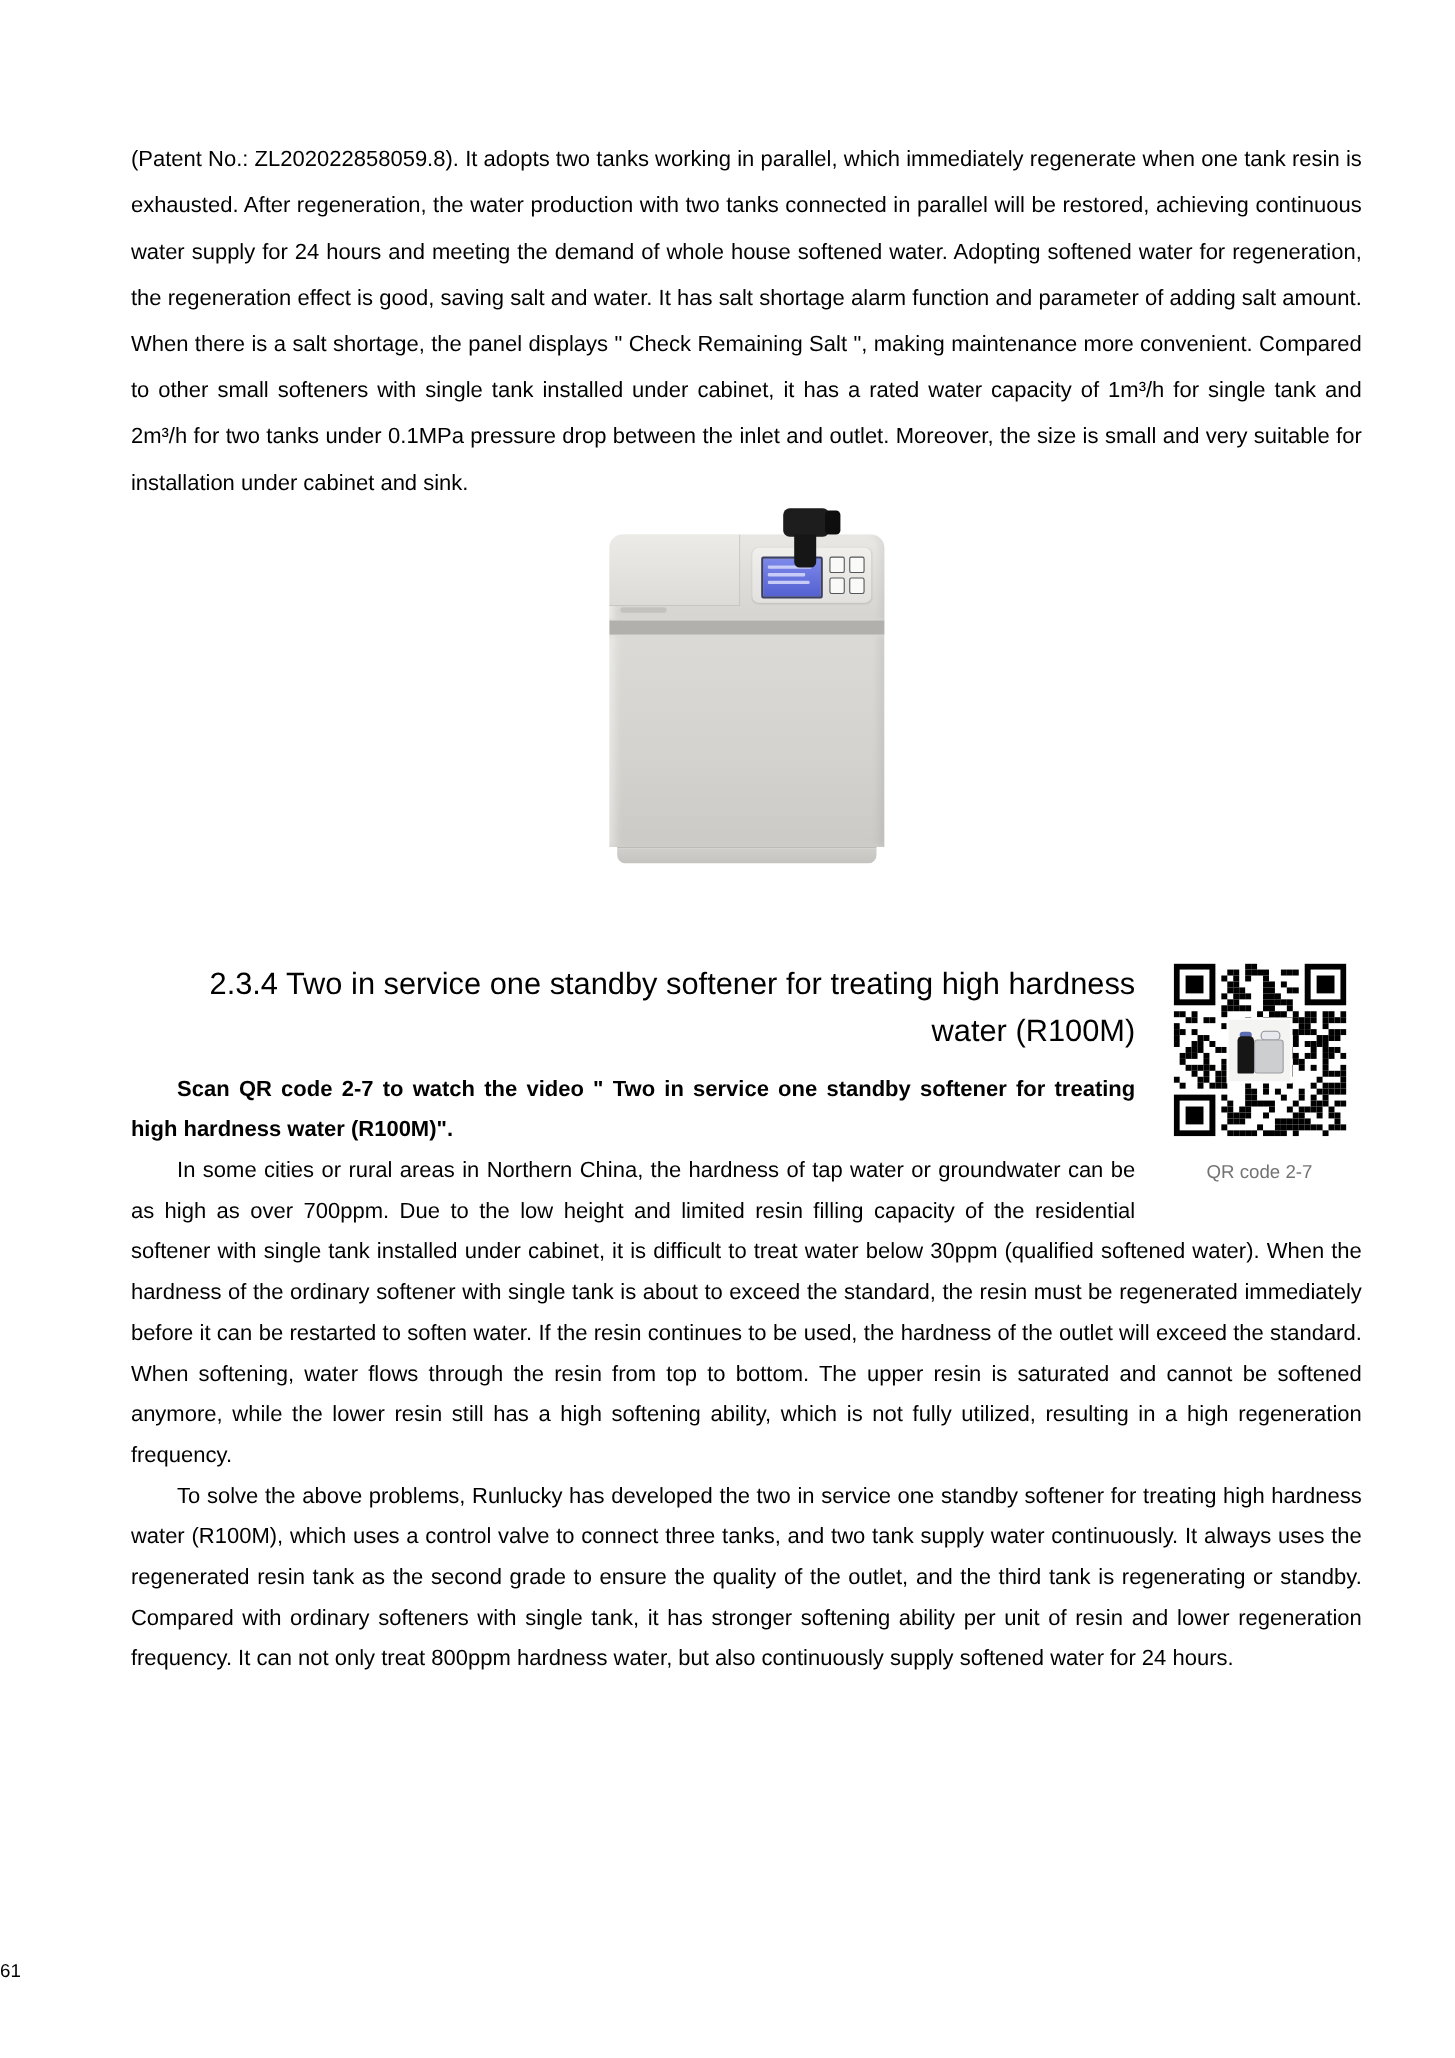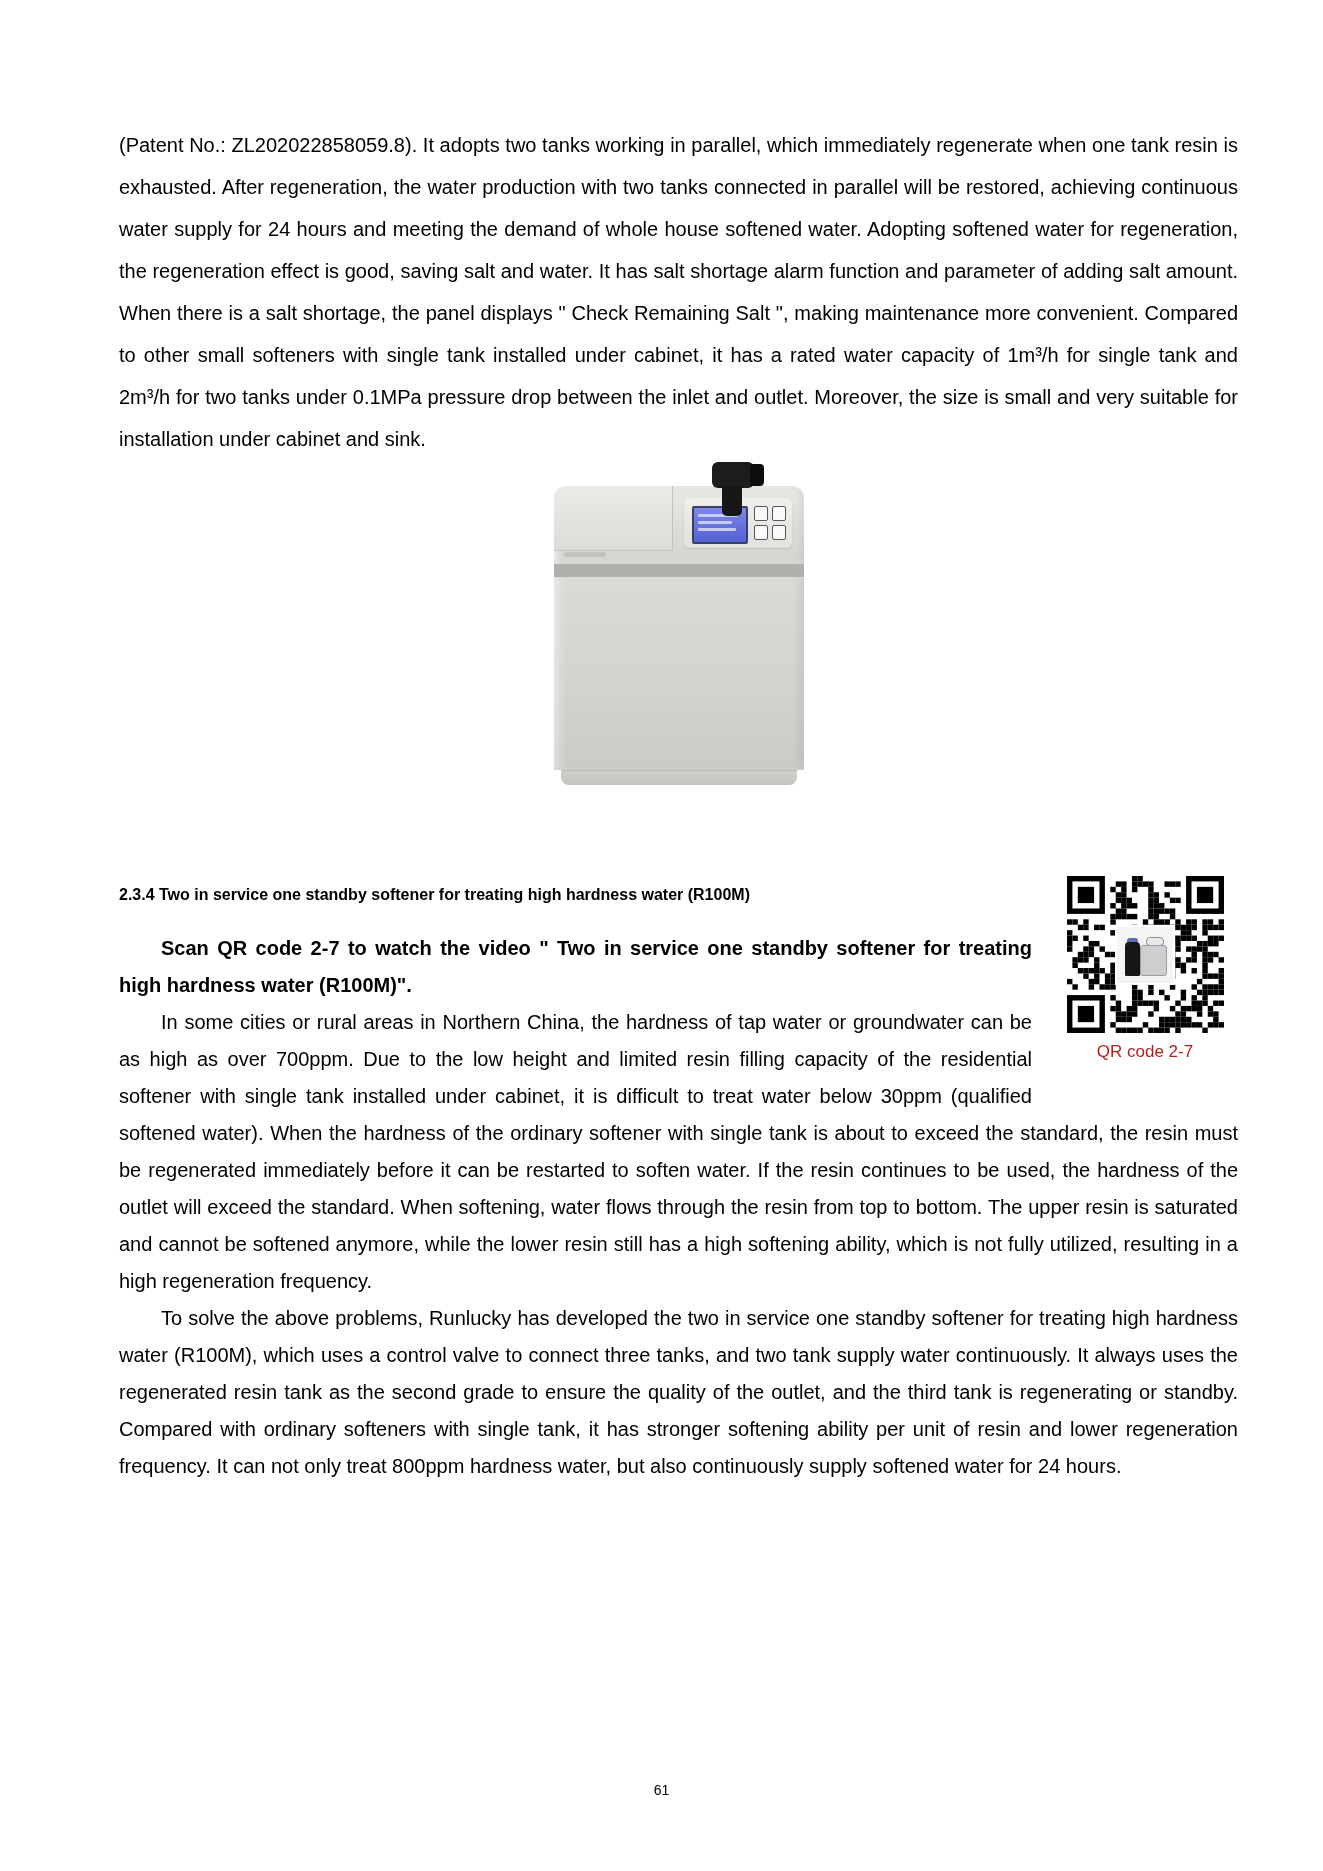--- a/index.html
+++ b/index.html
@@ -38,33 +38,33 @@
     background:linear-gradient(180deg,#dbdad6 0%,#d3d2ce 60%,#cbcac6 100%);
     box-shadow:inset -5px 0 8px rgba(0,0,0,.07), inset 5px 0 8px rgba(255,255,255,.45);z-index:1;}
   .dev-base{position:absolute;left:7px;top:284px;width:236px;height:14px;border-radius:0 0 8px 8px;
     background:linear-gradient(180deg,#d0cfcb,#c4c3bf);border-top:1px solid #bcbbb7;z-index:1;}
 
   .caption{margin-top:32px;font-size:20px;text-align:center;}
 
   
   .section{margin-top:86px;}
   .section::after{content:"";display:block;clear:both;}
-  .heading{font-size:16px;font-weight:bold;line-height:42px;text-align:left;}
+  .heading{font-size:28px;font-weight:normal;line-height:42px;text-align:right;}
   .qr-float{float:right;width:186px;height:220px;margin-left:20px;text-align:center;}
   .qr-box{position:relative;width:157px;height:157px;margin:2px auto 0 auto;background:#fff;}
   .qr-box svg{display:block;width:157px;height:157px;}
   .qr-center{position:absolute;left:50%;top:50%;transform:translate(-50%,-50%);
     width:56px;height:56px;background:#f4f4f3;box-shadow:0 0 0 2px #fff;}
   .qc-bottle{position:absolute;left:8px;bottom:7px;width:15px;height:34px;background:#161616;border-radius:4px 4px 1px 1px;}
   .qc-bottle-cap{position:absolute;left:10px;bottom:39px;width:11px;height:6px;background:#5a6db0;border-radius:3px;}
   .qc-box{position:absolute;right:6px;bottom:7px;width:25px;height:29px;background:#cdced0;border:1px solid #9b9da2;border-radius:3px;}
   .qc-box-cap{position:absolute;right:9px;bottom:37px;width:16px;height:7px;background:#e8e9ec;border:1px solid #8f9199;border-radius:4px;}
-  .qr-label{margin-top:9px;font-size:17px;color:#b91c1c;}
-
-  .page-number{position:absolute;left:0;right:0;top:1782px;text-align:center;font-size:14px;}
+  .qr-label{margin-top:23px;font-size:17px;color:#737373;}
+
+  .page-number{position:absolute;left:0;right:0;top:1782px;font-size:17px;}
 </style>
 </head>
 <body>
 
 <div class="content">
 
   <p class="para">(Patent No.: ZL202022858059.8). It adopts two tanks working in parallel, which immediately regenerate when one tank resin is exhausted. After regeneration, the water production with two tanks connected in parallel will be restored, achieving continuous water supply for 24 hours and meeting the demand of whole house softened water. Adopting softened water for regeneration, the regeneration effect is good, saving salt and water. It has salt shortage alarm function and parameter of adding salt amount. When there is a salt shortage, the panel displays " Check Remaining Salt ", making maintenance more convenient. Compared to other small softeners with single tank installed under cabinet, it has a rated water capacity of 1m³/h for single tank and 2m³/h for two tanks under 0.1MPa pressure drop between the inlet and outlet. Moreover, the size is small and very suitable for installation under cabinet and sink.</p>
 
   <div class="figure-area">
     <div class="device">

